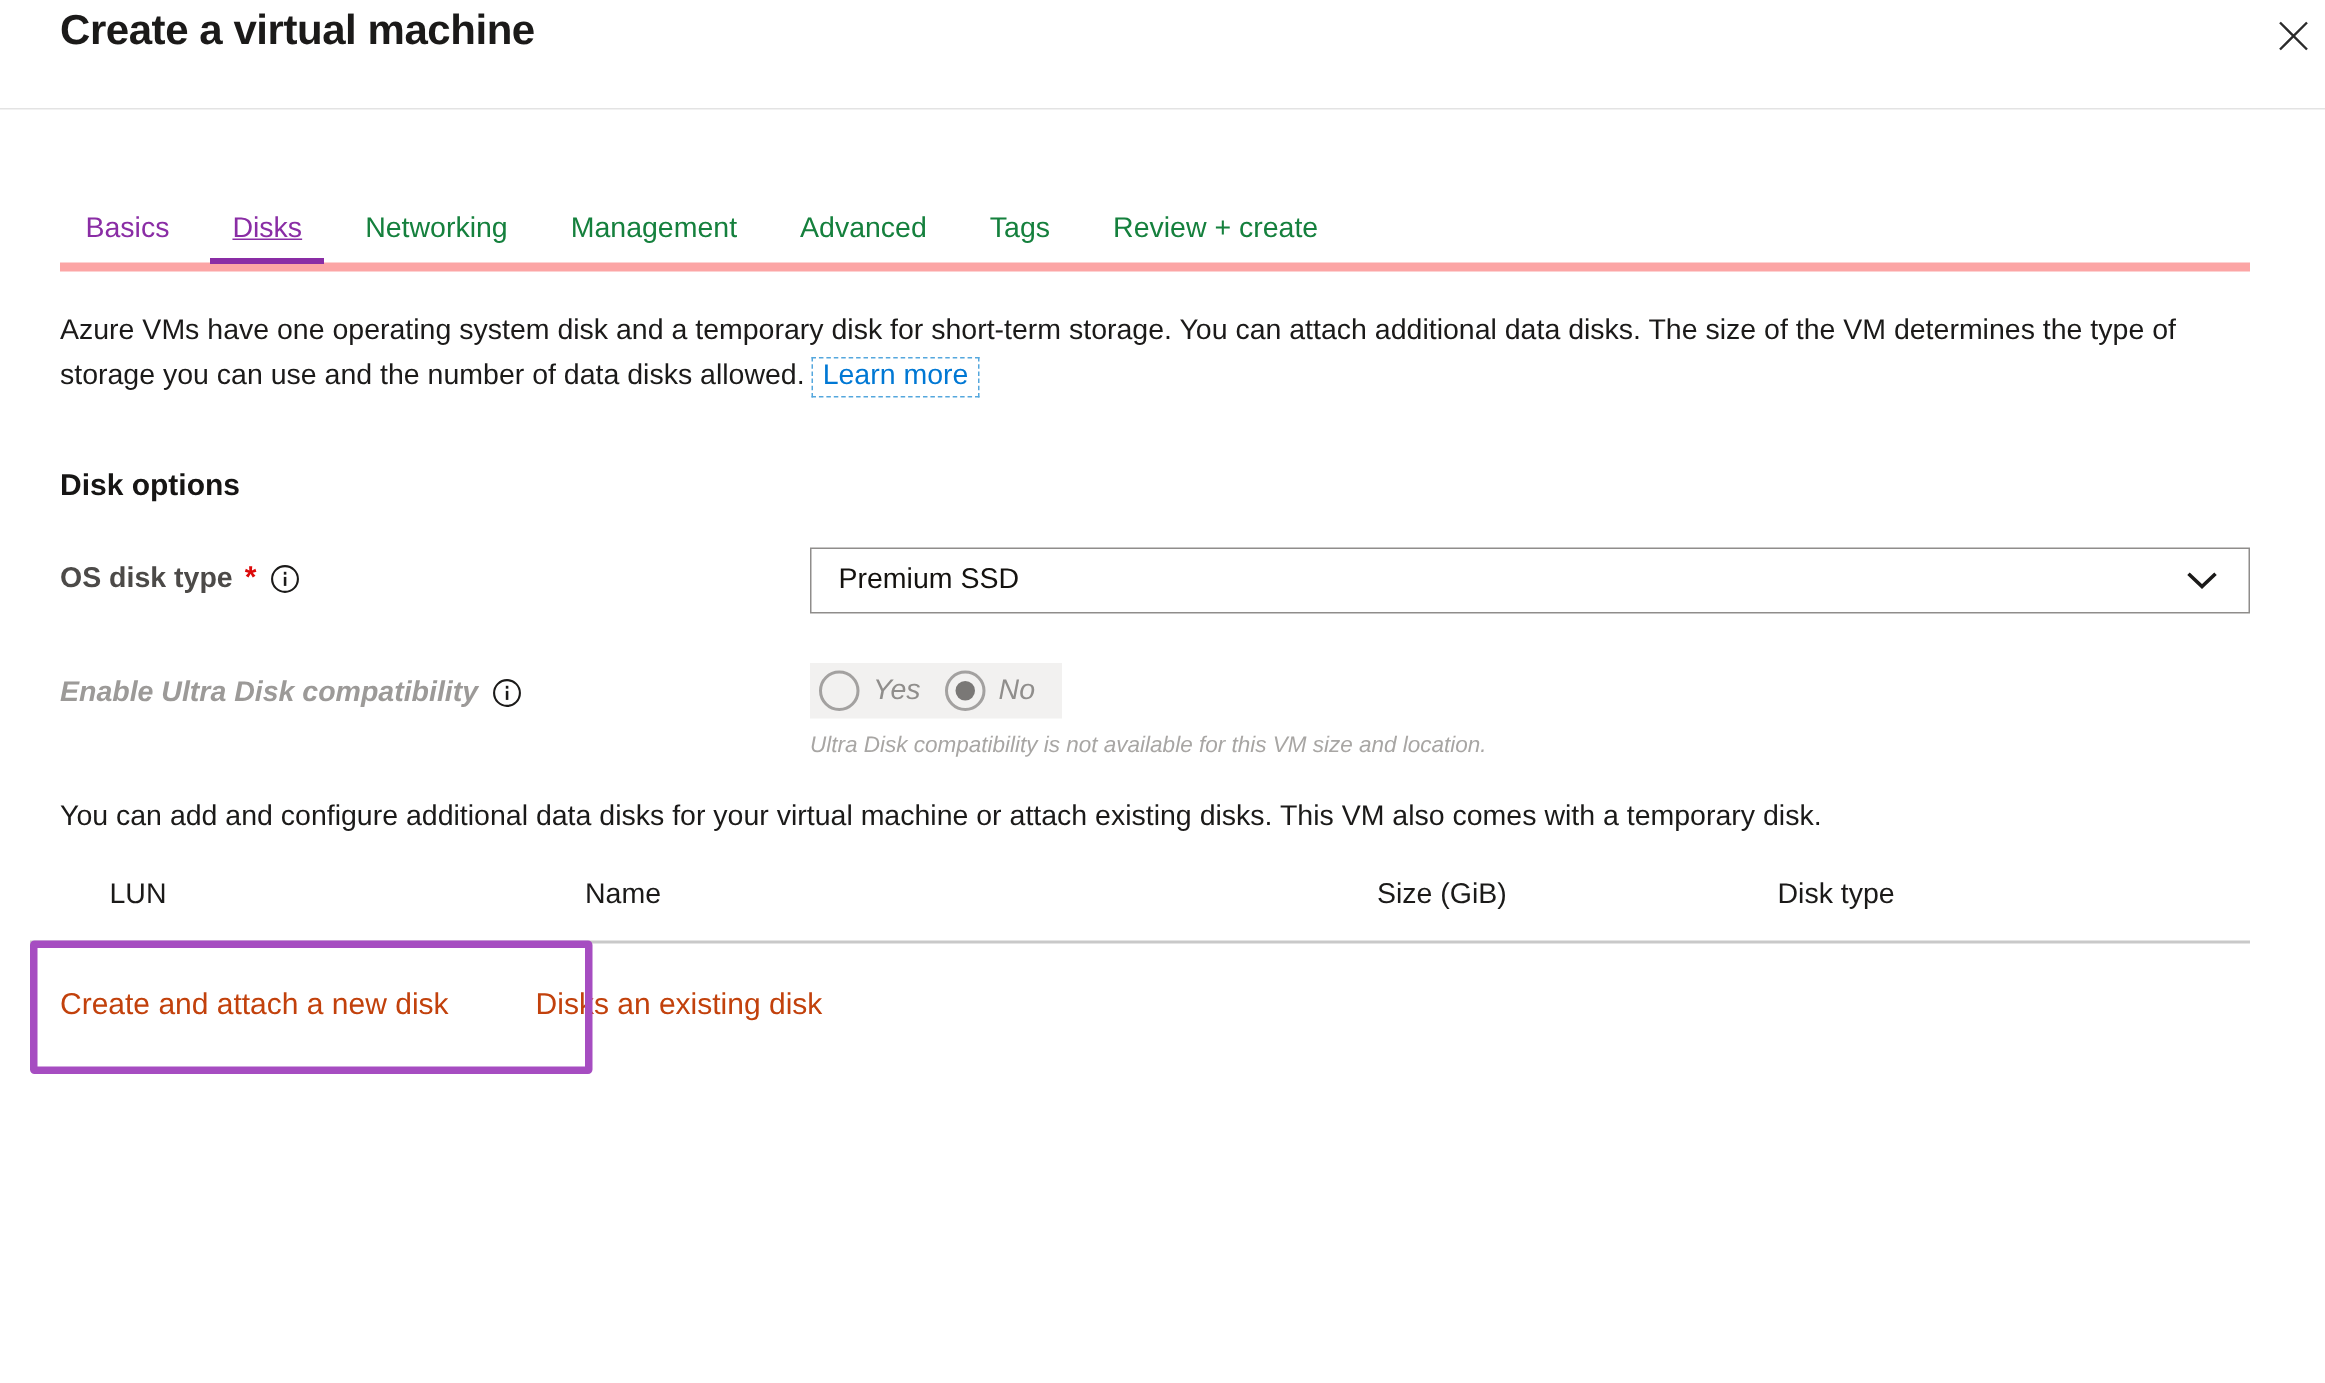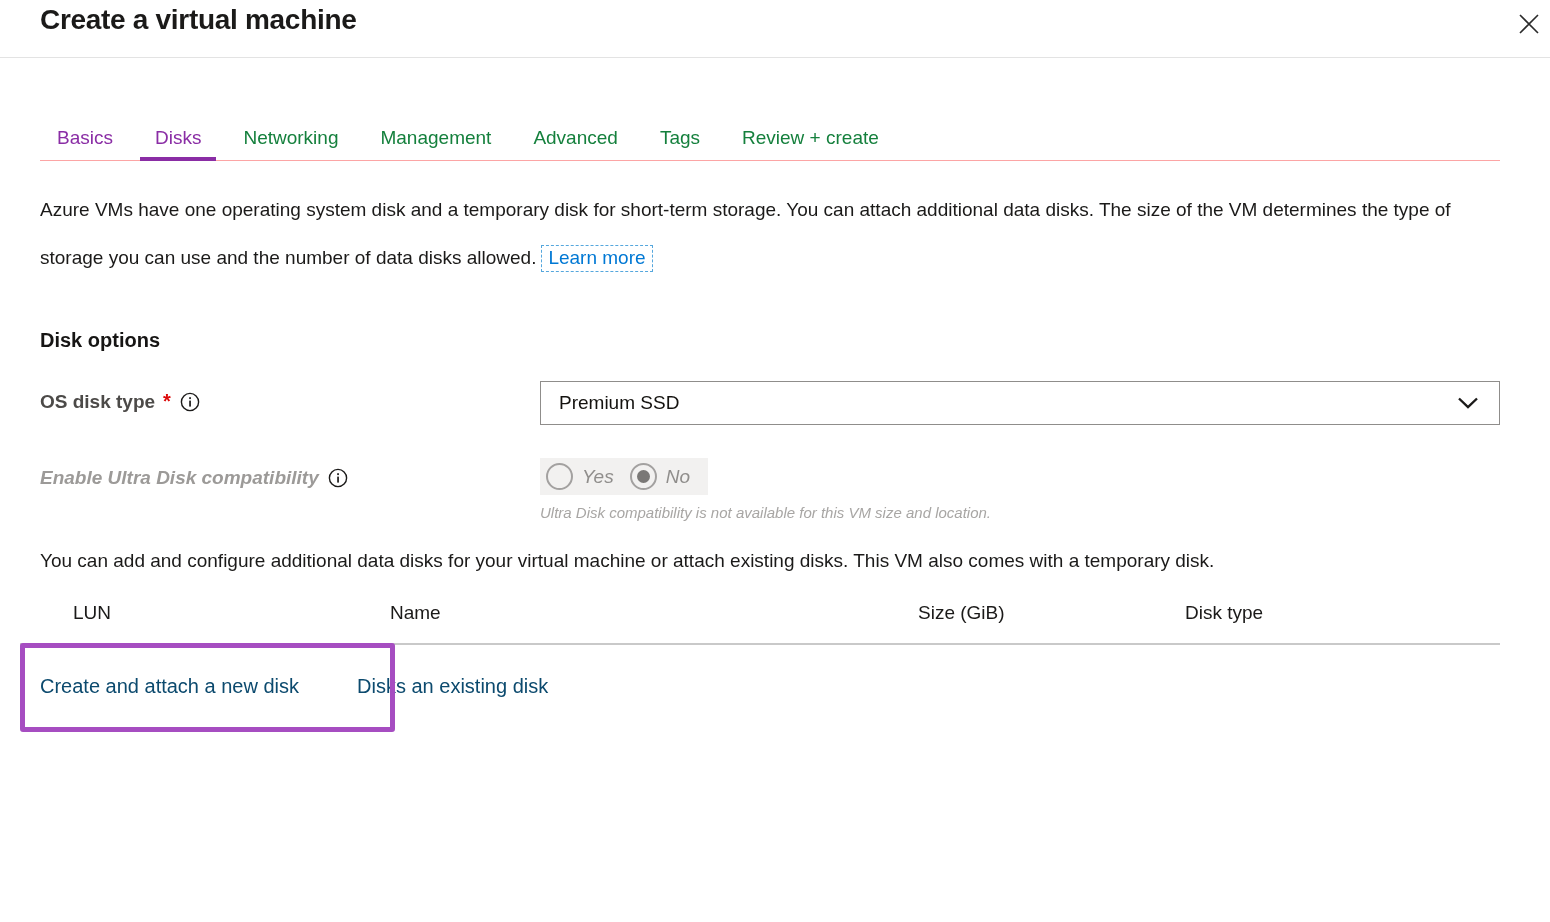--- a/index.html
+++ b/index.html
@@ -2,35 +2,35 @@
 <html><head>
 <meta charset="utf-8">
 <style>
   * { margin:0; padding:0; box-sizing:border-box; }
   html,body { background:#ffffff; }
   body {
     width:1550px; height:922px; position:relative; overflow:hidden;
     font-family:"Liberation Sans", sans-serif; color:#1b1a19;
   }
   
-  .header { height:58px; border-bottom:1px solid #e3e3e3; padding:3px 0 0 40px; position:relative; }
+  .header { height:73px; border-bottom:1px solid #e3e3e3; padding:3px 0 0 40px; position:relative; }
   .title { font-size:28px; font-weight:700; letter-spacing:-0.3px; padding-top:1px; }
   .close-btn { position:absolute; top:4px; right:0px; width:42px; height:40px;
     display:flex; align-items:center; justify-content:center; cursor:pointer; background:none; border:none; }
   
   .content { padding:0 50px 0 40px; }
   
-  .tabs { display:flex; margin-top:61px; border-bottom:1px solid #fca5a5; }
+  .tabs { display:flex; margin-top:61px; border-bottom:6px solid #fca5a5; }
   .tab { font-size:19px; padding:8px 21px 11px; color:#15803d; cursor:pointer; position:relative; white-space:nowrap; }
   .tab:first-child { padding-left:17px; }
   .tab.visited { color:#8a2da5; }
-  .tab.active  { color:#8a2da5; }
+  .tab.active  { color:#8a2da5;text-decoration:underline; }
   .tab.active::after { content:""; position:absolute; left:6px; right:6px; bottom:-1px; height:4px; background:#8a2da5; }
   
-  .intro { margin-top:25px; font-size:19px; line-height:48px; max-width:1462px; color:#1b1a19; }
+  .intro { margin-top:25px; font-size:19px; line-height:30px; max-width:1462px; color:#1b1a19; }
   .learn-more { color:#0078d4; border:1px dashed #55a7dd; padding:1px 6px 3px; margin-left:5px; cursor:pointer; white-space:nowrap; }
   
   .section-heading { font-size:20px; font-weight:700; color:#161514; }
   .h-disk-options { margin-top:47px; }
   .h-data-disks { margin-top:57px; }
   
   .form-row { display:flex; align-items:flex-start; }
   .row-os { margin-top:29px; }
   .row-ultra { margin-top:33px;font-style:italic; }
   .label-col { flex:0 0 500px; display:flex; align-items:center; gap:9px; padding-top:9px; }
@@ -53,21 +53,21 @@
   .dd-desc { margin-top:23px; font-size:19px; line-height:34px; max-width:1440px; }
   .table-header { position:relative; margin-top:19px; height:48px; }
   .th { position:absolute; top:5px; font-size:19px; color:#1b1a19; }
   .th-lun { left:33px; }
   .th-name { left:350px; }
   .th-size { left:878px; }
   .th-disktype { left:1145px; }
   .table-divider { position:absolute; bottom:0; left:-20px; right:0; height:2px; background:#c9c9c9; }
   
   .actions-row { position:relative; margin-top:30px; display:flex; gap:58px; align-items:center; }
-  .action-link { font-size:20px; color:#0c4a6e; cursor:pointer; white-space:nowrap; }
+  .action-link { font-size:20px; color:#c2410c; cursor:pointer; white-space:nowrap; }
   .annotation-box { position:absolute; left:-20px; top:-32px; width:375px; height:89px;
     border:5px solid #a64dc1; border-radius:3px; pointer-events:none; z-index:5; }
 </style>
 </head>
 <body>
 
 <div class="header">
   <div class="title">Create a virtual machine</div>
   <button class="close-btn">
     <span class="info-icon">

